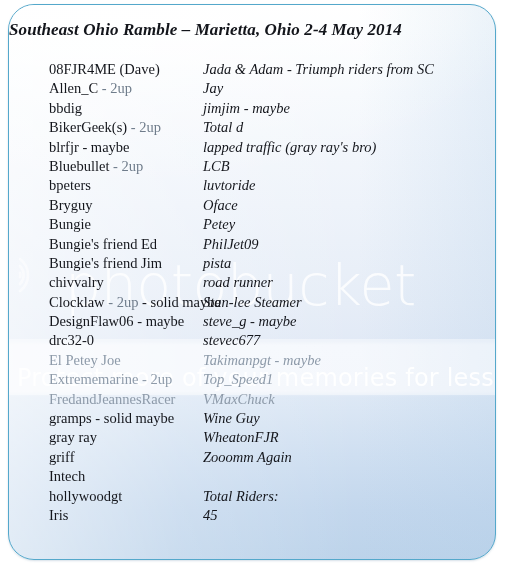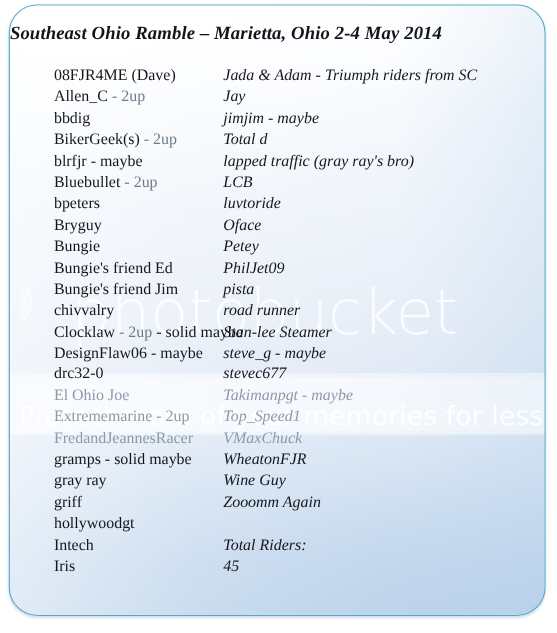--- a/index.html
+++ b/index.html
@@ -186,28 +186,28 @@
           <div class="row"><span>Bluebullet</span><span class="q"> - 2up</span><span></span></div>
           <div class="row">bpeters</div>
           <div class="row">Bryguy</div>
           <div class="row">Bungie</div>
           <div class="row">Bungie's friend Ed</div>
           <div class="row">Bungie's friend Jim</div>
           <div class="row">chivvalry</div>
           <div class="row"><span>Clocklaw</span><span class="q"> - 2up</span><span> - solid maybe</span></div>
           <div class="row">DesignFlaw06 - maybe</div>
           <div class="row">drc32-0</div>
-          <div class="row faded">El Ohio Joe</div>
+          <div class="row faded">El Petey Joe</div>
           <div class="row faded">Extrememarine - 2up</div>
           <div class="row faded">FredandJeannesRacer</div>
           <div class="row">gramps - solid maybe</div>
           <div class="row">gray ray</div>
           <div class="row">griff</div>
+          <div class="row">Intech</div>
           <div class="row">hollywoodgt</div>
-          <div class="row">Intech</div>
           <div class="row">Iris</div>
         </div>
       <div id="col-right" class="col">
           <div class="row">Jada &amp; Adam - Triumph riders from SC</div>
           <div class="row">Jay</div>
           <div class="row">jimjim - maybe</div>
           <div class="row">Total d</div>
           <div class="row">lapped traffic (gray ray's bro)</div>
           <div class="row">LCB</div>
           <div class="row">luvtoride</div>
@@ -215,22 +215,22 @@
           <div class="row">Petey</div>
           <div class="row">PhilJet09</div>
           <div class="row">pista</div>
           <div class="row">road runner</div>
           <div class="row">Stan-lee Steamer</div>
           <div class="row">steve_g - maybe</div>
           <div class="row">stevec677</div>
           <div class="row faded">Takimanpgt - maybe</div>
           <div class="row faded">Top_Speed1</div>
           <div class="row faded">VMaxChuck</div>
+          <div class="row">Wine Guy</div>
           <div class="row">WheatonFJR</div>
-          <div class="row">Wine Guy</div>
           <div class="row">Zooomm Again</div>
           <div class="row blank">&nbsp;</div>
           <div class="row">Total Riders:</div>
           <div class="row">45</div>
         </div>
     </div>
 
   </div>
 </div>
 

